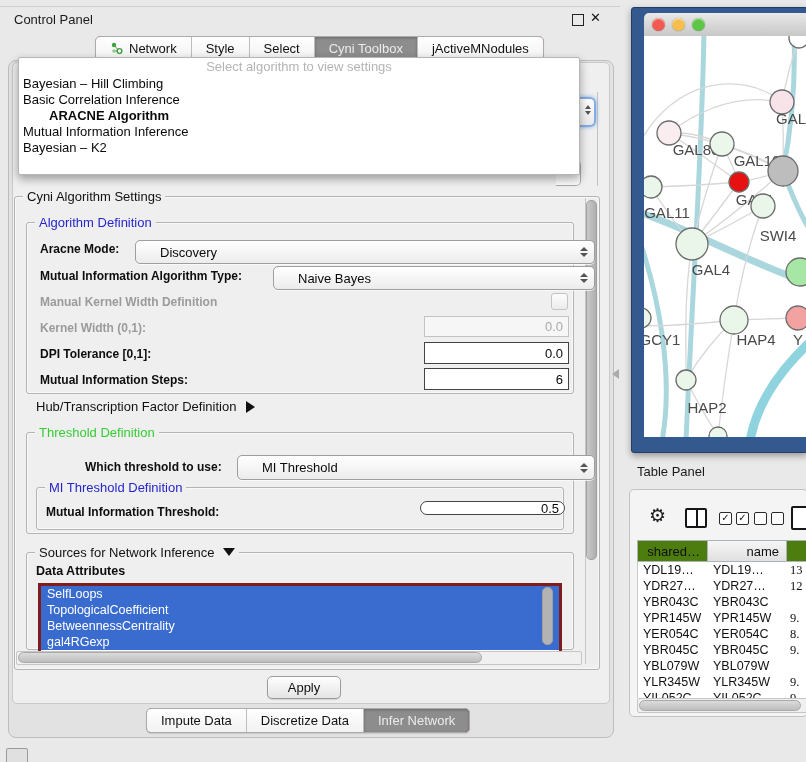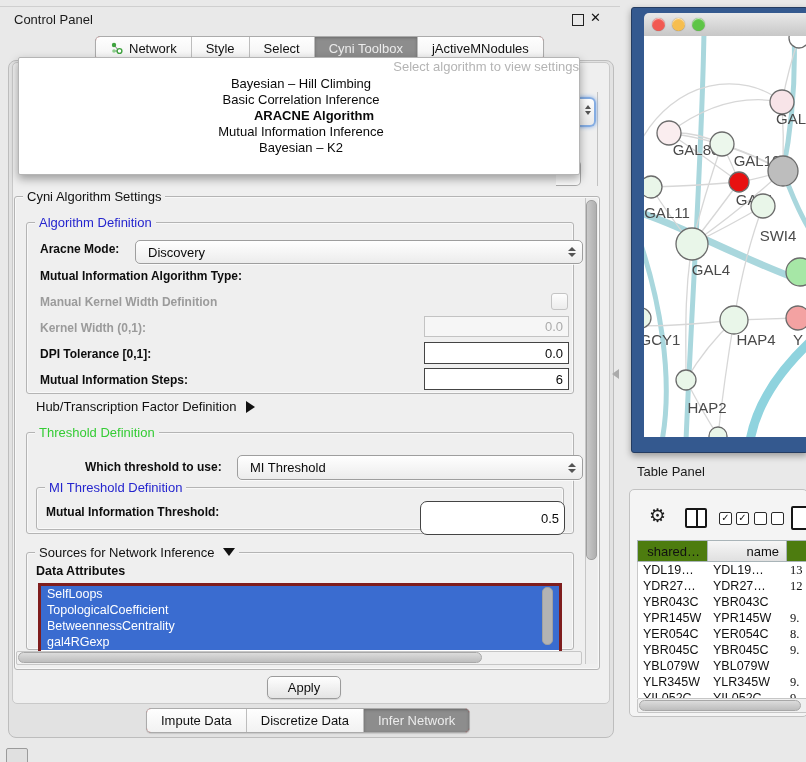--- a/index.html
+++ b/index.html
@@ -26,42 +26,42 @@
        color:#111;border-right:1px solid #BDBDBD;background:linear-gradient(#FEFEFE,#F2F2F2);cursor:default;white-space:nowrap;}
   .seg:last-child{border-right:none;}
   .seg.sel{background:#8D8D8D;color:#ECECEC;box-shadow:inset 0 1px 3px rgba(0,0,0,0.25);}
   #top-tabs{left:95px;top:36px;}
   #bottom-tabs{left:146px;top:708px;}
   .net-ic{width:13px;height:13px;margin-right:6px;position:relative;display:inline-block;}
 
   
   .popup{left:18px;top:57px;width:560px;height:116px;background:#FFFFFF;border:1px solid #B5B5B5;
          box-shadow:0 4px 10px rgba(0,0,0,0.35);z-index:60;border-radius:2px;}
-  .popup-placeholder{height:18px;line-height:18px;text-align:right;color:#B4B4B4;font-size:13px;}
-  .dd-item{height:16px;line-height:16px;padding-left:4px;font-size:13px;color:#0a0a0a;text-align:center;}
+  .popup-placeholder{height:18px;line-height:18px;text-align:center;color:#B4B4B4;font-size:13px;}
+  .dd-item{height:16px;line-height:16px;padding-left:4px;font-size:13px;color:#0a0a0a;}
   .dd-item.sel{font-weight:bold;padding-left:30px;}
 
   
   .frag-combo-blue{left:578px;top:97px;width:16px;height:26px;border:2px solid #84ACE2;border-left:none;
        border-radius:0 6px 6px 0;background:linear-gradient(#FDFDFD,#E9E9E9);box-shadow:0 0 4px #7EA9E4;z-index:5;}
   .frag-combo-white{left:556px;top:160px;width:24px;height:24px;border:1px solid #ABABAB;border-left:none;
        border-radius:0 5px 5px 0;background:#FBFBFB;z-index:5;}
   .frag-vline{left:597px;top:92px;width:1px;height:94px;background:#C2C2C2;z-index:4;}
 
   
   .groupbox{border:1px solid #B4B4B4;border-radius:3px;box-shadow:inset 0 0 0 1px rgba(255,255,255,0.55);}
   .glabel{position:absolute;top:-8px;left:8px;background:#EFEFEF;padding:0 4px;font-size:13px;color:#111;white-space:nowrap;}
   .glabel.blue{color:#2525CE;}
   .glabel.green{color:#35CC35;}
 
   .flabel{font-size:12px;font-weight:bold;color:#0d0d0d;white-space:nowrap;}
   .flabel.dis{color:#9B9B9B;}
 
   .combo{background:linear-gradient(#FFFFFF,#ECECEC);border:1px solid #9E9E9E;border-radius:5px;
-         font-size:13px;color:#0a0a0a;display:flex;align-items:center;padding-left:12px;
+         font-size:13px;color:#0a0a0a;display:flex;align-items:center;padding-left:24px;
          box-shadow:0 1px 0 rgba(255,255,255,0.7);}
   .combo .arrows{position:absolute;right:6px;top:50%;transform:translateY(-50%);display:flex;flex-direction:column;gap:2px;}
   .combo .arrows i{display:block;width:0;height:0;border-left:4px solid transparent;border-right:4px solid transparent;}
   .combo .arrows i.up{border-bottom:4px solid #555;}
   .combo .arrows i.dn{border-top:4px solid #555;}
 
   .field{box-sizing:border-box;border:1px solid #444;background:#FFF;font-size:13px;color:#0a0a0a;
          text-align:right;padding:0 5px;font-family:inherit;}
   .field.dis{border:1px solid #C3C3C3;background:#F6F6F6;color:#ABABAB;}
 
@@ -198,20 +198,27 @@
   <span class="abs flabel" style="left:40px;top:242px;">Aracne Mode:</span>
   <div class="abs combo" style="left:135px;top:240px;width:434px;height:22px;">
     <span>Discovery</span>
     <span class="arrows">
         <i class="up"></i>
         <i class="dn"></i>
       </span>
   </div>
 
   <span class="abs flabel" style="left:40px;top:269px;">Mutual Information Algorithm Type:</span>
+  <div class="abs combo" style="left:273px;top:266px;width:296px;height:22px;">
+    <span>Naive Bayes</span>
+    <span class="arrows">
+        <i class="up"></i>
+        <i class="dn"></i>
+      </span>
+  </div>
 
   <span class="abs flabel dis" style="left:40px;top:295px;">Manual Kernel Width Definition</span>
   <div class="abs mac-checkbox" style="left:551px;top:293px;"></div>
 
   <span class="abs flabel dis" style="left:40px;top:321px;">Kernel Width (0,1):</span>
   <input class="abs field dis" style="left: 424px; top: 316px; width: 145px; height: 21px;" readonly="" value="0.0">
 
   <span class="abs flabel" style="left:40px;top:347px;">DPI Tolerance [0,1]:</span>
   <input class="abs field" style="left: 424px; top: 342px; width: 145px; height: 22px;" value="0.0">
 
@@ -230,21 +237,21 @@
     <span>MI Threshold</span>
     <span class="arrows">
         <i class="up"></i>
         <i class="dn"></i>
       </span>
   </div>
   <div class="abs groupbox" style="left:36px;top:487px;width:526px;height:41px;">
     <span class="glabel blue">MI Threshold Definition</span>
   </div>
   <span class="abs flabel" style="left:46px;top:505px;">Mutual Information Threshold:</span>
-  <input class="abs field" style="left: 420px; top: 501px; width: 145px; height: 34px; border-radius: 7px;" value="0.5">
+  <input class="abs field" style="left: 420px; top: 501px; width: 145px; height: 14px; border-radius: 7px;" value="0.5">
 
   <div class="abs groupbox" style="left:26px;top:552px;width:546px;height:96px;">
     <span class="glabel"><span>Sources for Network Inference</span><span class="tri-down"></span></span>
   </div>
   <span class="abs flabel" style="left:36px;top:564px;font-size:12.5px;">Data Attributes</span>
   <div class="abs attr-list" id="attr-list">
       <div class="attr-item sel">SelfLoops</div>
       <div class="attr-item sel">TopologicalCoefficient</div>
       <div class="attr-item sel">BetweennessCentrality</div>
       <div class="attr-item sel">gal4RGexp</div>

